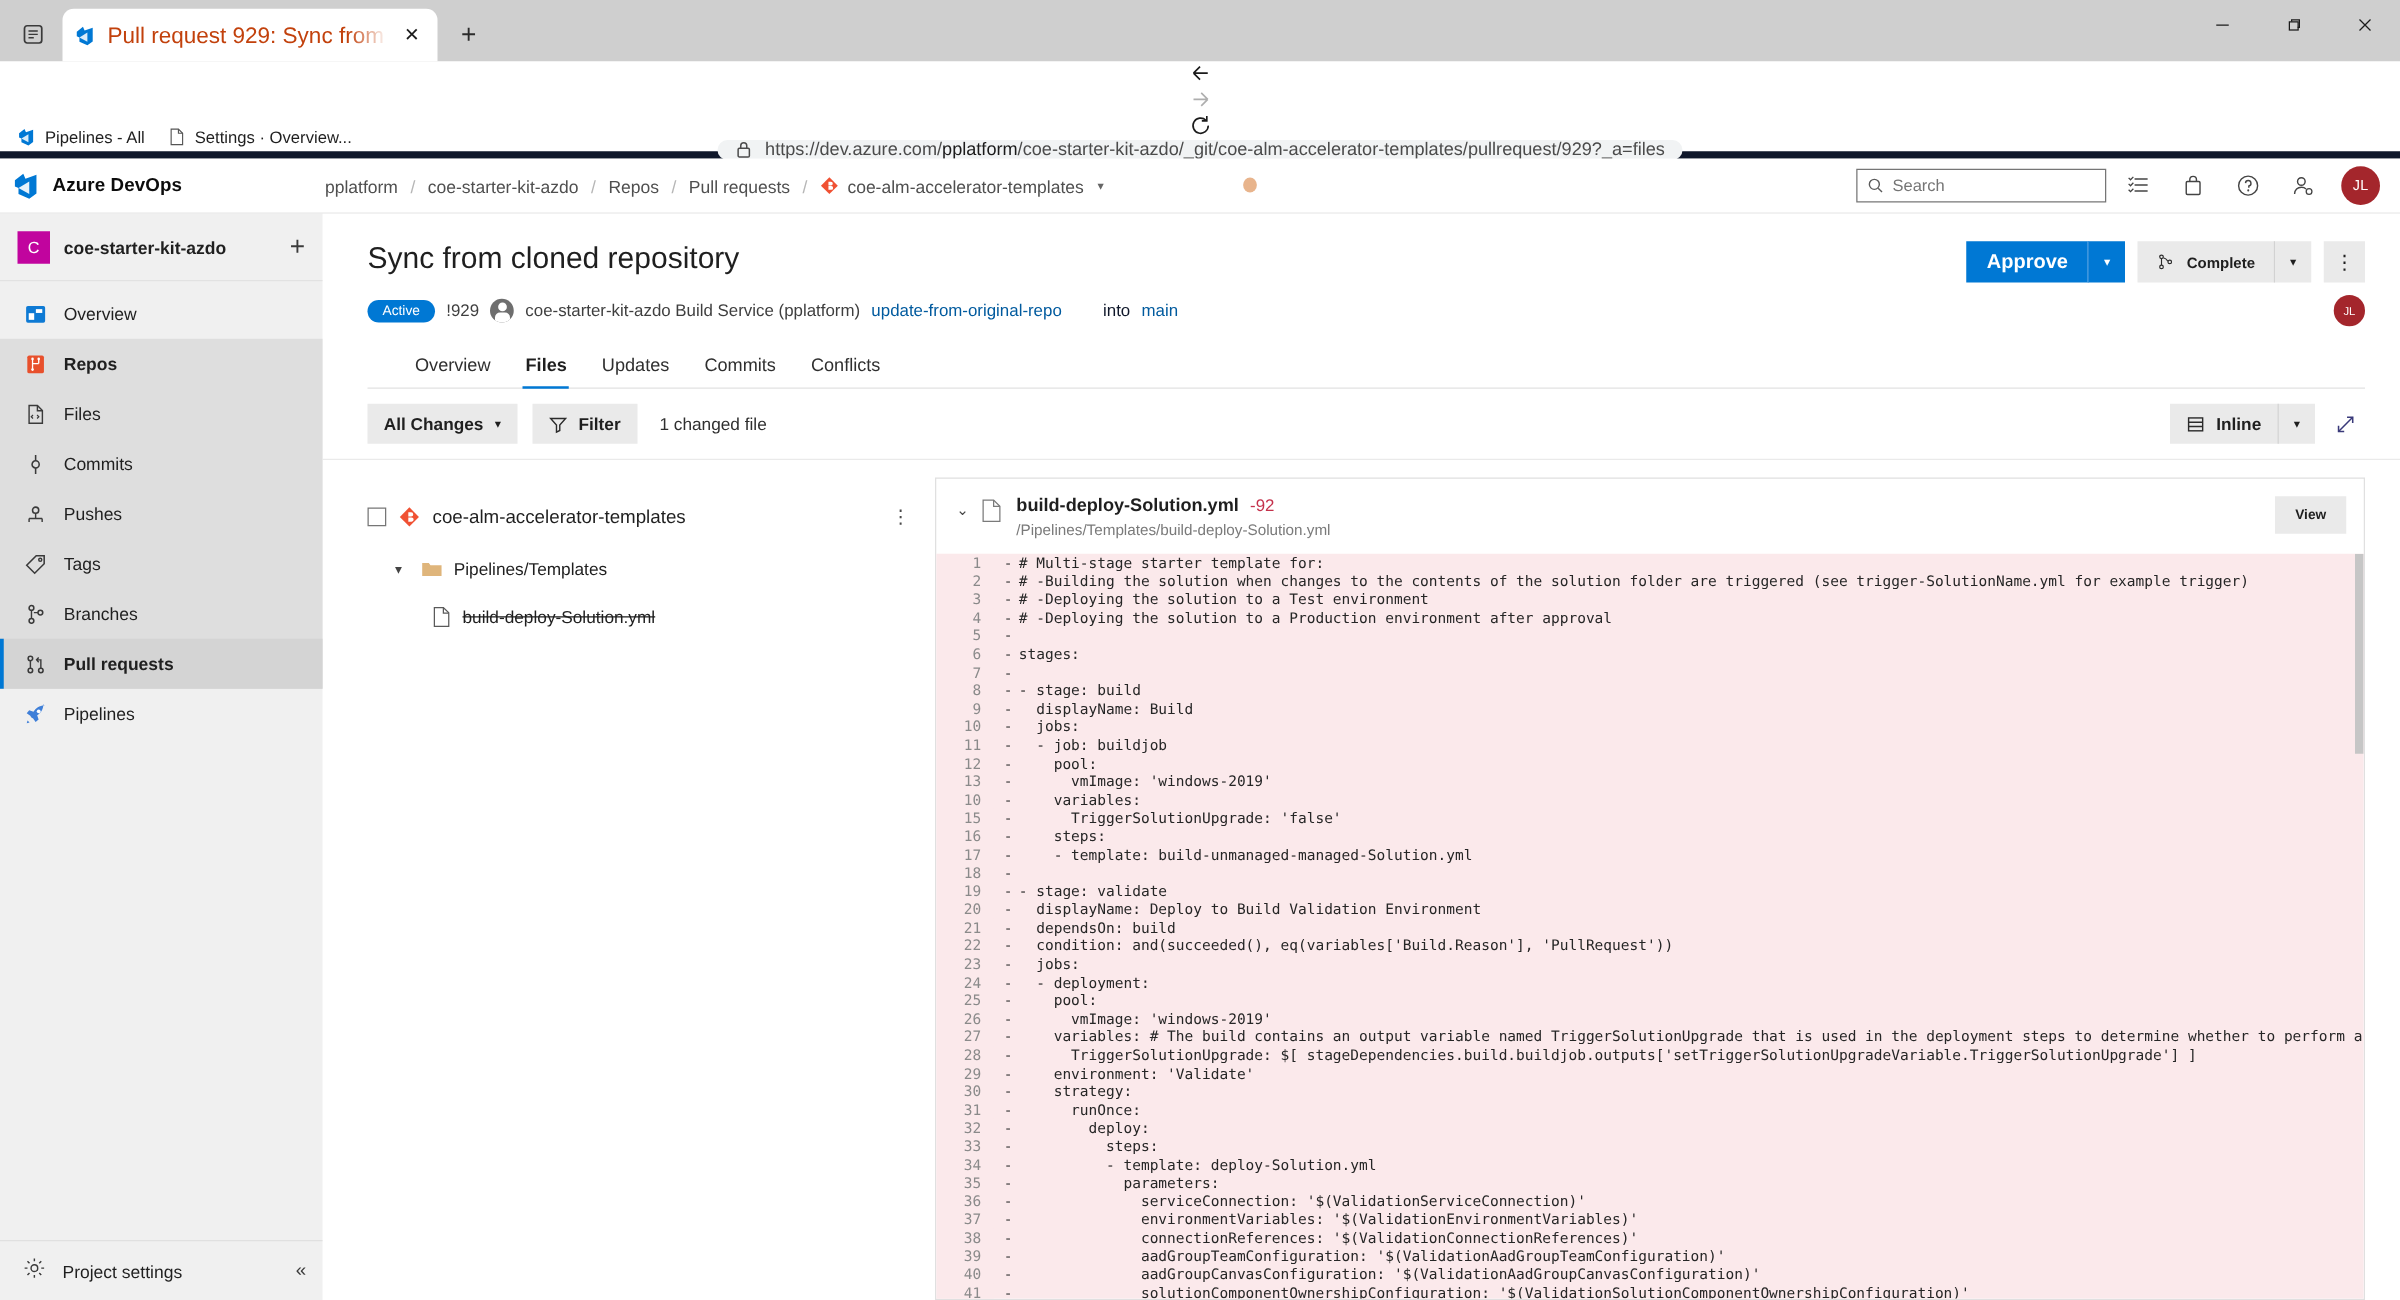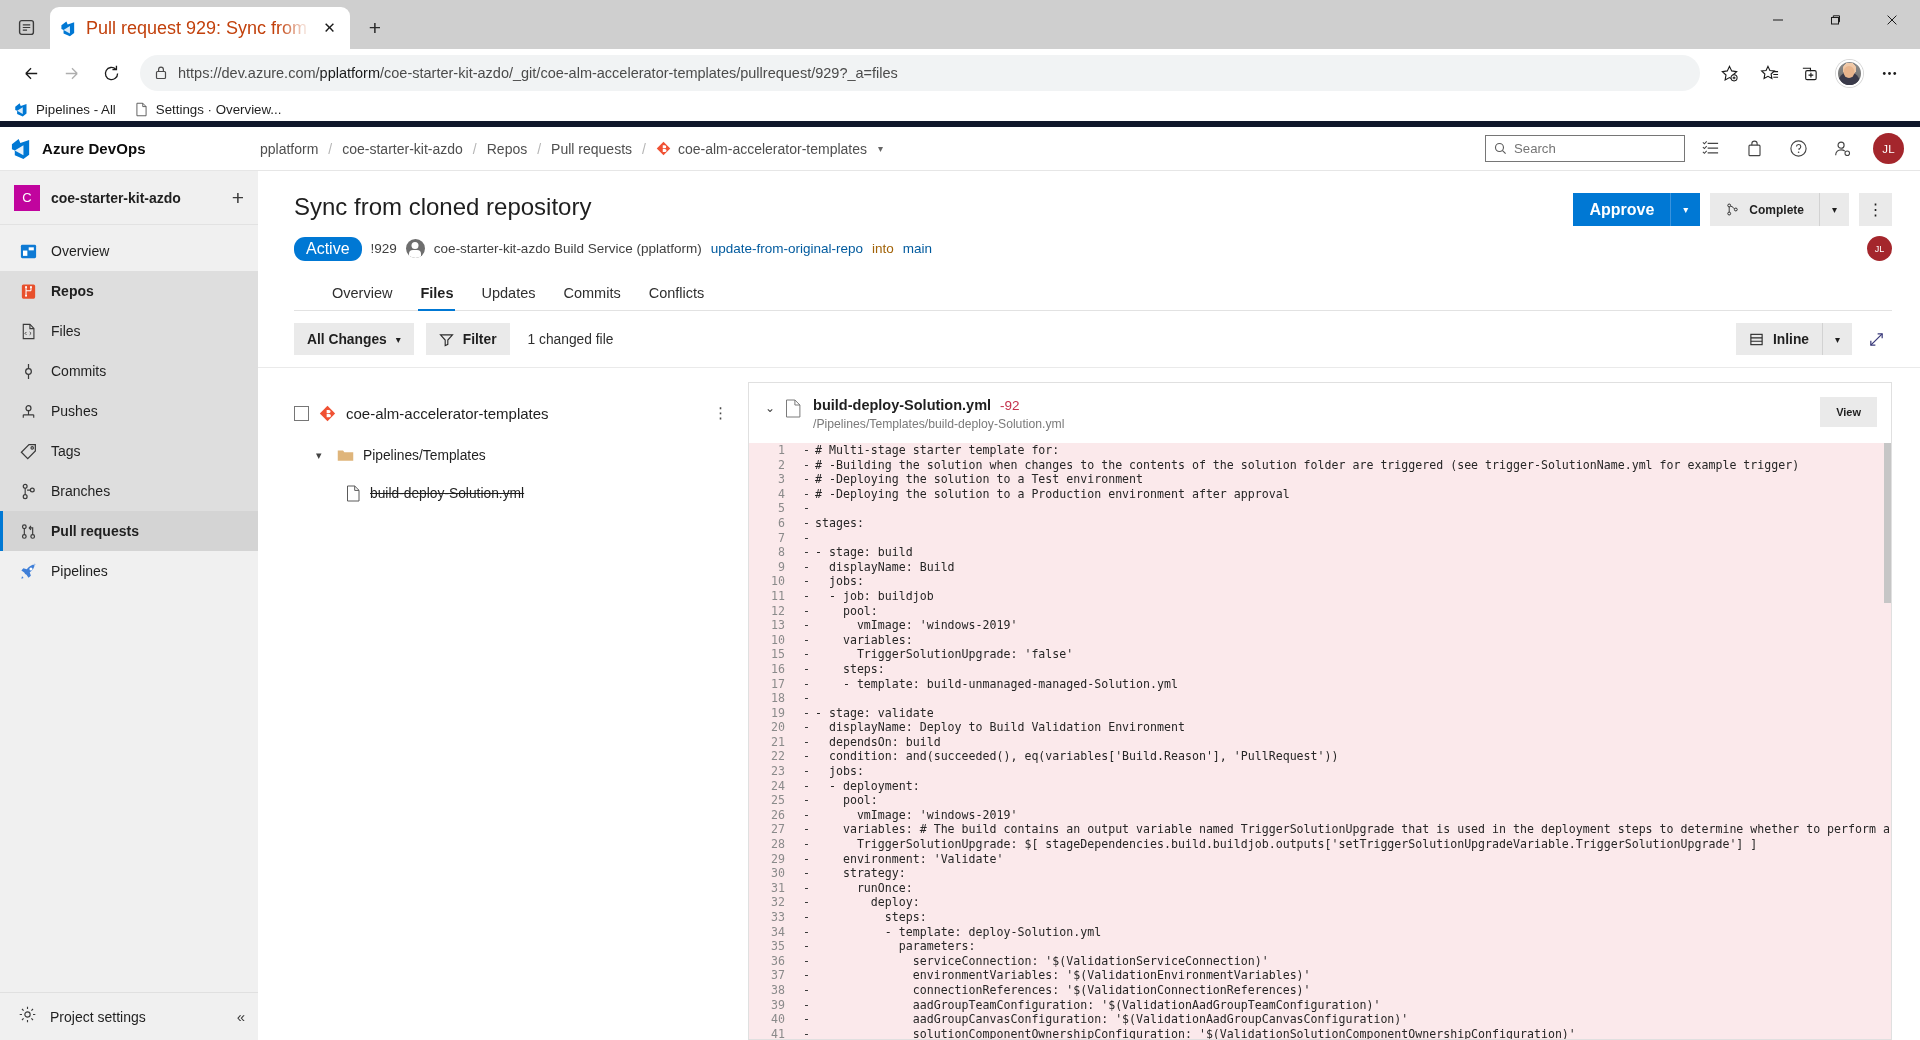--- a/index.html
+++ b/index.html
@@ -51,21 +51,21 @@
   }
   .win-btn {
     width: 57px; height: 40px; display: flex;
     align-items: center; justify-content: center; cursor: pointer;
   }
   .win-btn svg { width: 12px; height: 12px; }
 
   
   .browser-toolbar {
     height: 48px; background: #ffffff;
-    display: flex; align-items: center; padding: 0 12px; gap: 2px;
+    display: flex; align-items: center; padding: 0 12px; gap: 2px; flex-direction: column;
   }
   .nav-btn {
     width: 38px; height: 38px; display: flex; align-items: center;
     justify-content: center; border-radius: 5px; cursor: pointer;
   }
   .nav-btn svg { width: 19px; height: 19px; }
   .nav-btn.disabled svg { opacity: .35; }
   .omnibox {
     flex: 1 1 auto; height: 36px; background: #f1f3f4;
     border-radius: 18px; display: flex; align-items: center;
@@ -234,39 +234,39 @@
     border-left: 1px solid #d2d2d2; cursor: pointer; font-size: 10px;
   }
   .btn-kebab {
     height: 33px; width: 33px; background: #eaeaea; color: #1f1f1f;
     display: flex; align-items: center; justify-content: center;
     cursor: pointer; font-size: 16px;
   }
 
   .pr-meta { display: flex; align-items: center; gap: 9px; margin-top: 10px; font-size: 13.5px; }
   .badge-active {
-    background: #0078d4; color: #fff; font-size: 16px;
+    background: #0078d4; color: #fff; font-size: 11px;
     padding: 3px 12px; border-radius: 11px;
   }
   .pr-num { color: #3f3f3f; }
   .pr-avatar {
     width: 19px; height: 19px; border-radius: 50%; background: #6e6e6e;
     position: relative; overflow: hidden; flex: 0 0 auto;
   }
   .pr-avatar::before {
     content: ""; position: absolute; left: 50%; top: 18%; transform: translateX(-50%);
     width: 7px; height: 7px; border-radius: 50%; background: #fff;
   }
   .pr-avatar::after {
     content: ""; position: absolute; left: 50%; top: 56%; transform: translateX(-50%);
     width: 12px; height: 11px; border-radius: 4px 4px 0 0; background: #fff;
   }
   .pr-author { color: #3f3f3f; }
   .pr-branch-link { color: #005a9e; cursor: pointer; }
-  .pr-into { color: #a16207; }
+  .pr-into { color: #0f172a; margin-left: 24px; }
   .pr-reviewer-avatar {
     margin-left: auto; width: 25px; height: 25px; border-radius: 50%;
     background: #a4262c; color: #fff; font-size: 9px; display: flex;
     align-items: center; justify-content: center;
   }
 
   .pr-tabs {
     display: flex; gap: 24px; padding: 0 36px; margin-top: 18px;
     border-bottom: 1px solid #e2e2e2;
   }

